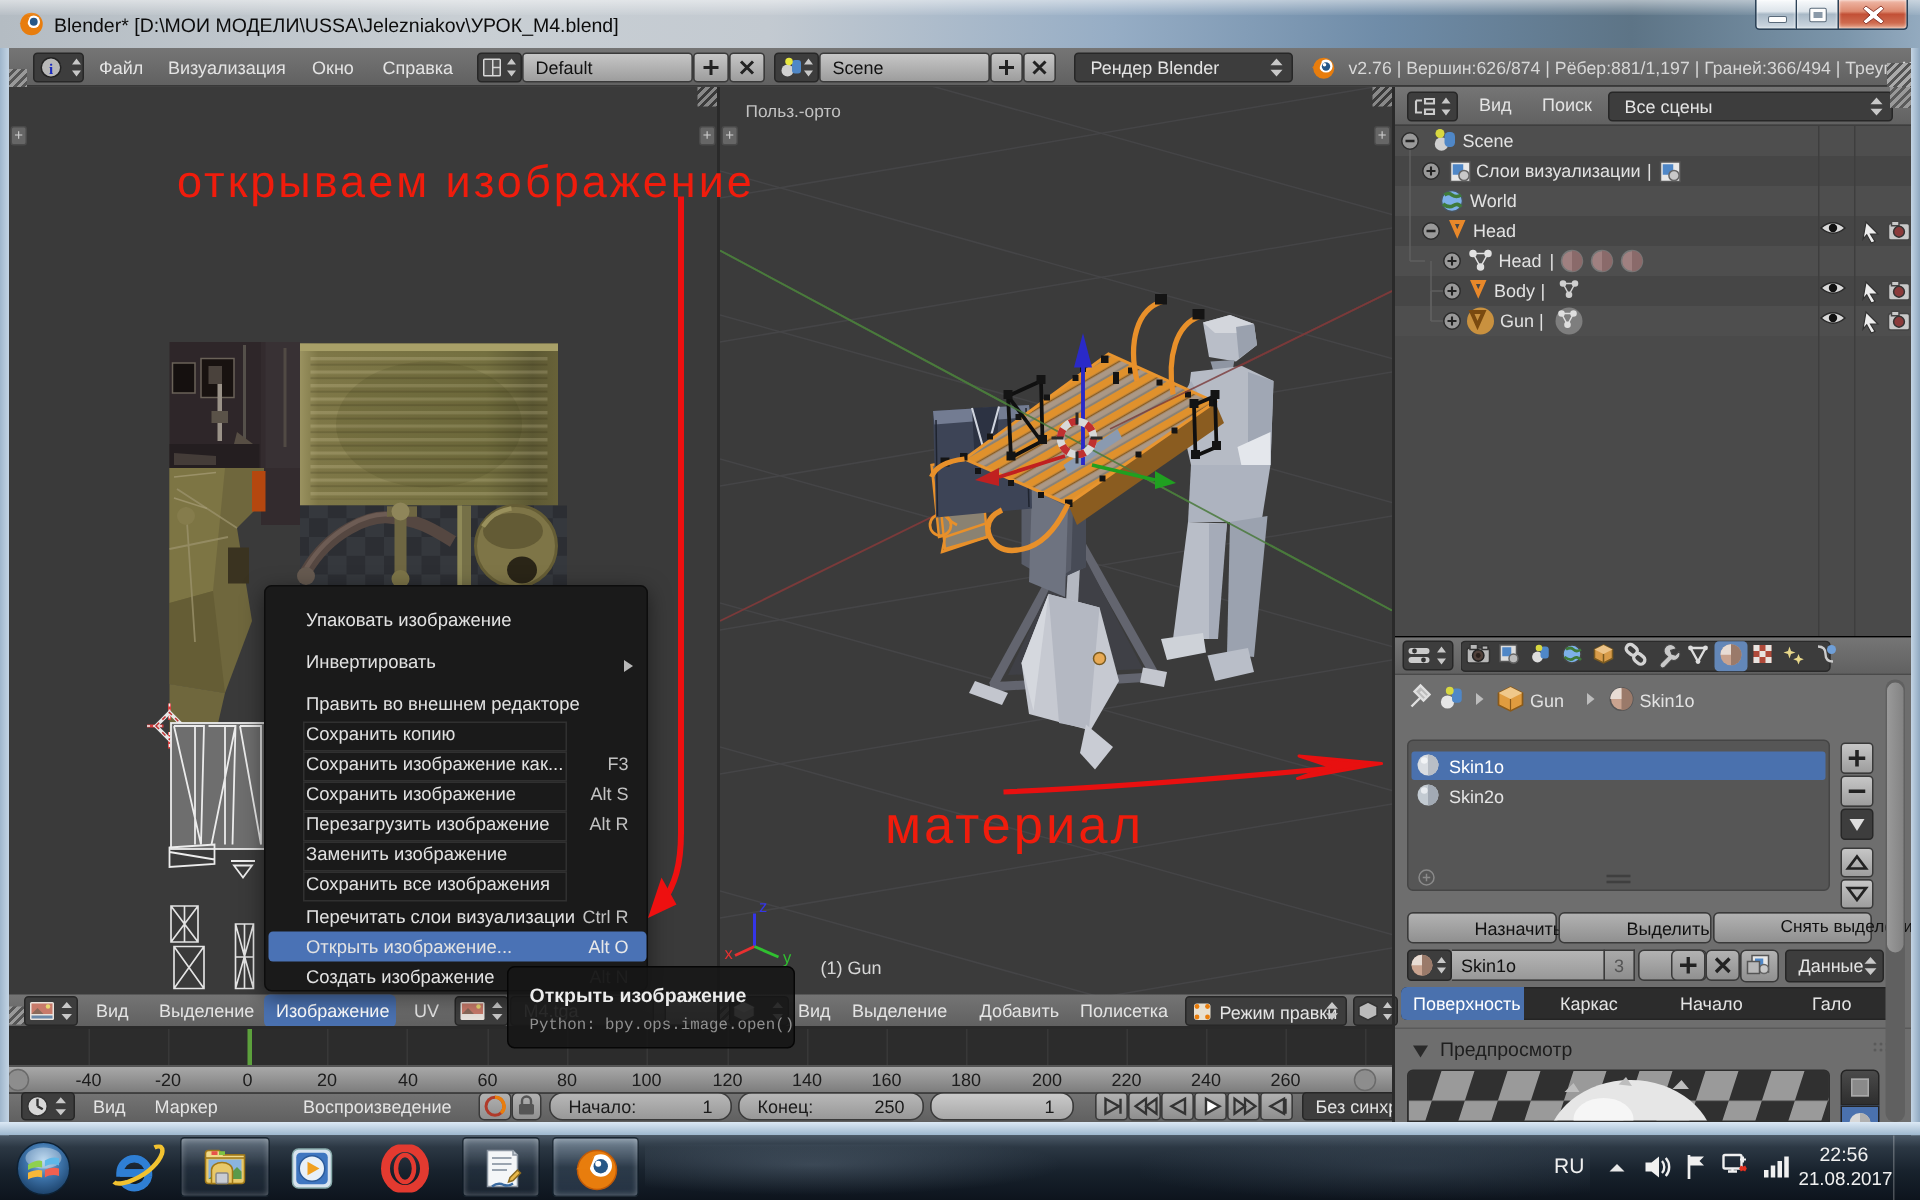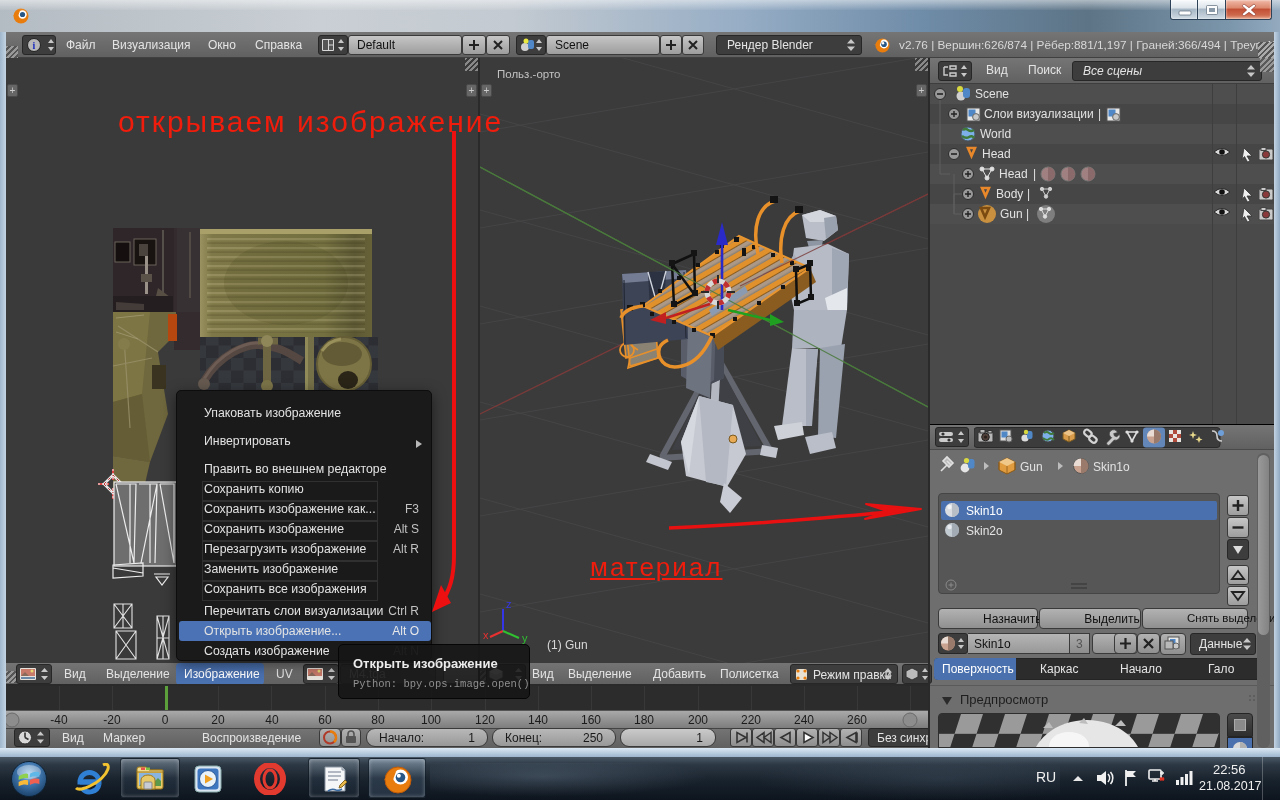--- a/index.html
+++ b/index.html
@@ -58,20 +58,21 @@
 </style>
 </head>
 <body>
   <div class="abs" id="titlebar">
     <svg class="abs" style="left:12px;top:7px" width="18" height="18" viewBox="0 0 18 18">
       <circle cx="9" cy="9" r="7.5" fill="#e87d0d"></circle>
       <circle cx="10.5" cy="7.5" r="4.2" fill="#fff"></circle>
       <circle cx="10.5" cy="7.5" r="2.6" fill="#265787"></circle>
       <path d="M1 9 L8 4 L6 9 Z" fill="#e87d0d"></path>
     </svg>
+    <div class="abs" style="left:36px;top:9px;font-size:13px;color:#0c0c0c;z-index:3">Blender* [D:\МОИ МОДЕЛИ\USSA\Jelezniakov\УРОК_M4.blend]</div>
     <div class="abs" id="winbtns" style="left:1170px;top:0px;z-index:4">
       <div class="abs wbtn" style="left:0;width:28px;border-bottom-left-radius:3px;"><svg width="28" height="20">
           <rect x="8" y="11" width="12" height="4" rx="1" fill="#fdfdfd" stroke="#5a6a7a" stroke-width="0.7"></rect>
         </svg></div>
       <div class="abs wbtn" style="left:28px;width:28px;"><svg width="28" height="20">
           <rect x="8.5" y="5.5" width="11" height="9" rx="1" fill="#fdfdfd" stroke="#5a6a7a" stroke-width="0.7"></rect>
           <rect x="11" y="8" width="6" height="4" fill="#8a99a8"></rect>
         </svg></div>
       <div class="abs wbtn wclose" style="left:56px;width:46px;border-bottom-right-radius:3px;"><svg width="46" height="20">
           <path d="M17.5 5 L23 9 L28.5 5 L30.5 7 L25.5 11.5 L30.5 16 L28.5 18 L23 14 L17.5 18 L15.5 16 L20.5 11.5 L15.5 7 Z" fill="#fff" stroke="#7a2015" stroke-width="0.6" transform="translate(0,-1.5) scale(0.92) translate(2,1)"></path>
@@ -401,37 +402,37 @@
         <text x="42" y="584" font-size="11" fill="#30c030" font-family="Liberation Sans">y</text>
       </g>
       <text x="67" y="591" font-size="12" fill="#d8d8d8" font-family="Liberation Sans">(1) Gun</text>
       <text x="17" y="20" font-size="11.5" fill="#c2c2c2" font-family="Liberation Sans">Польз.-орто</text>
     </svg>
 
     <div class="abs" style="right:0;top:0;width:13px;height:13px;background:repeating-linear-gradient(135deg,#888 0 2px,#3b3b3b 2px 4px);"></div>
     <div class="abs" style="left:1px;top:26px;width:11px;height:13px;background:#666;border:1px solid #4a4a4a;border-radius:2px;color:#ccc;font-size:10px;text-align:center;line-height:11px;">+</div>
     <div class="abs" style="right:1px;top:26px;width:11px;height:13px;background:#666;border:1px solid #4a4a4a;border-radius:2px;color:#ccc;font-size:10px;text-align:center;line-height:11px;">+</div>
 
-    <div class="abs red" style="left:110px;top:494px;font-size:26px;letter-spacing:2px;text-decoration:underline;">материал</div>
+    <div class="abs red" style="left:110px;top:473px;font-size:35px;letter-spacing:2px;">материал</div>
     <svg class="abs" style="left:185px;top:442px" width="263" height="36" viewBox="0 0 263 36">
       <path d="M4 28 C 80 25 160 18 225 12" stroke="#e81010" stroke-width="3.5" fill="none"></path>
       <path d="M200 19 L 256 9 L 201 4 L 222 11 Z" fill="#e81010" stroke="#e81010" stroke-width="2" stroke-linejoin="round"></path>
     </svg>
   </div>
   <div class="abs" id="outliner">
     <div class="abs" style="left:0;top:0;width:344px;height:26px;background:linear-gradient(#757575,#616161);border-bottom:1px solid #3e3e3e">
       <div class="abs dark" style="left:8px;top:3px;width:34px;height:20px;">
         <svg width="32" height="18" viewBox="0 0 32 18">
           <path d="M5 5 h4 M5 5 v8 h4 M11 4 h6 v3 h-6 z M11 11 h6 v3 h-6 z" stroke="#ccc" stroke-width="1.4" fill="none"></path>
           <path d="M22 7 l3 -4 l3 4 Z M22 11 l3 4 l3 -4 Z" fill="#c8c8c8"></path>
         </svg>
       </div>
       <div class="abs txt" style="left:56px;top:5px;">Вид</div>
       <div class="abs txt" style="left:98px;top:5px;">Поиск</div>
-      <div class="abs dark txt" style="left:142px;top:3px;width:190px;height:20px;padding:2px 16px 0 10px;font-style:italic;">Все сцены
+      <div class="abs dark txt" style="left:142px;top:3px;width:190px;height:20px;padding:2px 16px 0 10px;">Все сцены
         <svg class="abs" style="right:4px;top:2px" width="12" height="14">
           <path d="M2 5.5 l4 -4.5 l4 4.5 Z M2 8.5 l4 4.5 l4 -4.5 Z" fill="#c8c8c8"></path>
         </svg>
       </div>
       <div class="abs" style="right:0;top:0;width:14px;height:14px;background:repeating-linear-gradient(135deg,#999 0 2px,#5a5a5a 2px 4px);"></div>
     </div>
     <div class="abs" style="left:0;top:26px;width:344px;height:340px;">
       <div class="orow" style="top:0px;background:#4e4e4e"></div>
       <div class="orow" style="top:20px;background:#464646"></div>
       <div class="orow" style="top:40px;background:#4e4e4e"></div>

